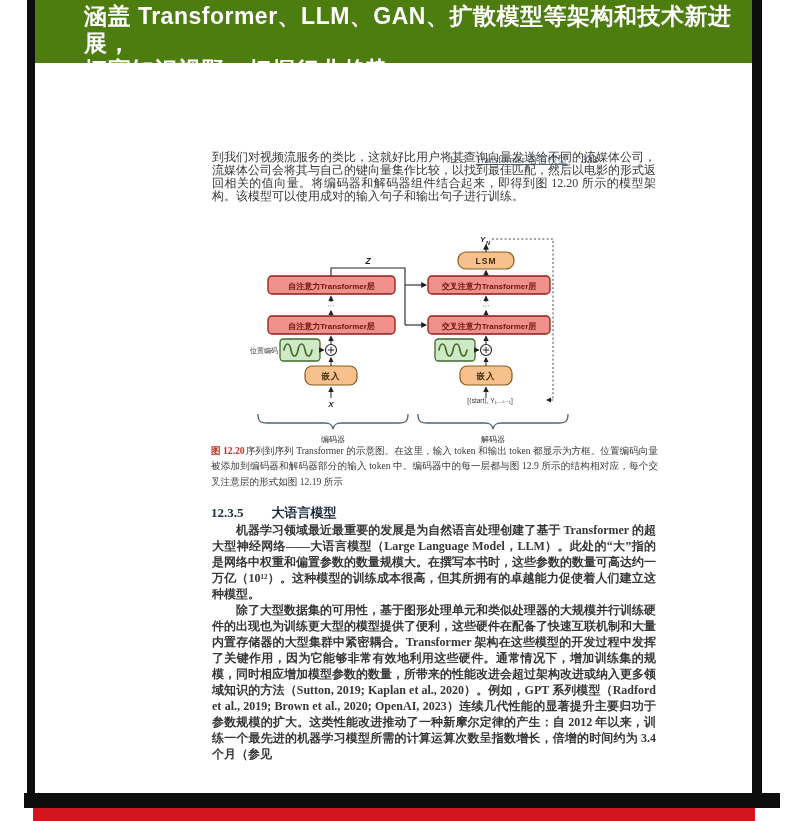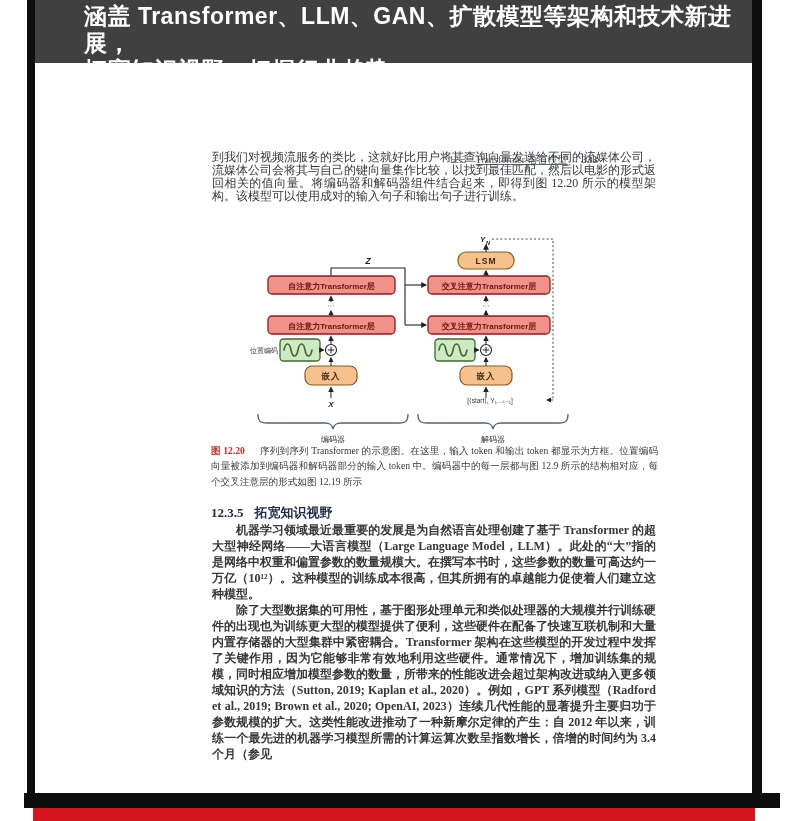--- a/index.html
+++ b/index.html
@@ -3,46 +3,46 @@
 <meta charset="utf-8">
 <style>
   * { margin:0; padding:0; box-sizing:border-box; }
   body { background:#ffffff; font-family:"Liberation Serif","DejaVu Serif",serif; }
   .screen { position:relative; width:790px; height:821px; background:#ffffff; overflow:hidden; }
 
   .frame-bar { position:absolute; top:0; height:808px; background:#0d0d0d; }
   .frame-bar.left  { left:27px; width:8px; }
   .frame-bar.right { left:752px; width:10px; }
 
-  .banner { position:absolute; left:35px; top:0; width:717px; height:63px; background:#404040; color:#ffffff;
+  .banner { position:absolute; left:35px; top:0; width:717px; height:63px; background:#4d7c0f; color:#ffffff;
             font-family:"Liberation Sans","DejaVu Sans",sans-serif; font-weight:700; font-size:23px;
             line-height:27px; padding:3px 0 0 49px; letter-spacing:0.5px; }
 
   .page { position:absolute; left:35px; top:63px; width:717px; height:730px; background:#ffffff; }
 
   .running-head { position:absolute; left:449px; top:114px; font-size:10px; color:#5a6472;
                   font-family:"Liberation Serif",serif; display:flex; align-items:baseline; }
   .running-head .sec   { margin-right:9px;margin-top:7px; }
   .running-head .title { margin-right:14px;text-decoration:underline; }
   .running-head .pageno { font-weight:700; font-size:10.5px; color:#4b5566;margin-top:40px; }
 
   .body-text { position:absolute; color:#373737; font-size:12px; line-height:13px;
                text-align:justify; font-family:"Liberation Serif","DejaVu Serif",serif; }
   #intro-para { left:212px; top:151px; width:444px; }
 
   #llm-paras { left:212px; top:522px; width:444px; line-height:16px;font-weight:bold; }
   #llm-paras p { text-indent:2em; }
 
   .fig-caption { position:absolute; left:211px; top:443px; width:447px; font-size:9.6px;
                  line-height:15.4px; color:#3a3a3a; text-align:justify; }
-  .fig-caption .fig-label { color:#bf3226; font-weight:700; margin-right:15px; }
+  .fig-caption .fig-label { color:#bf3226; font-weight:700; margin-right:1px; }
 
   .section-heading { position:absolute; left:211px; top:504px; font-size:13px; font-weight:700;
                      color:#1e2b45; font-family:"Liberation Serif",serif; }
-  .section-heading .num { margin-right:11px; }
+  .section-heading .num { margin-right:28px; }
 
   .diagram { position:absolute; left:240px; top:228px; width:335px; height:217px; }
   .diagram text { font-family:"Liberation Sans","DejaVu Sans",sans-serif; }
   .boxtext-red    { font-size:8px; fill:#71100d; font-weight:700; }
   .boxtext-orange { font-size:8.5px; fill:#3c2a10; font-weight:700; letter-spacing:1px; }
   .math-label { font-family:"Liberation Serif",serif; font-style:italic; font-weight:700; fill:#222222; }
   .small-label { font-size:7px; fill:#333333; }
   .brace-label { font-size:8px; fill:#333333; }
 
   .bottom-black { position:absolute; left:24px; top:793px; width:756px; height:15px; background:#0d0d0d; }
@@ -146,21 +146,21 @@
     <path d="M 178 186 C 178 193, 180 195, 187 195 L 245 195 C 250 195, 252 196.5, 253 201 C 254 196.5, 256 195, 261 195 L 319 195 C 326 195, 328 193, 328 186" fill="none" stroke="#4d617c" stroke-width="1.3"></path>
     <text x="93" y="214" text-anchor="middle" class="brace-label">编码器</text>
     <text x="253" y="214" text-anchor="middle" class="brace-label">解码器</text>
   </svg>
 
   <div class="fig-caption">
     <span class="fig-label">图 12.20</span><span>序列到序列 Transformer 的示意图。在这里，输入 token 和输出 token 都显示为方框。位置编码向量被添加到编码器和解码器部分的输入 token 中。编码器中的每一层都与图 12.9 所示的结构相对应，每个交叉注意层的形式如图 12.19 所示</span>
   </div>
 
   <div class="section-heading">
-    <span class="num">12.3.5</span><span>拓宽知识视野</span>
+    <span class="num">12.3.5</span><span>大语言模型</span>
   </div>
 
   <div class="body-text" id="llm-paras">
     <p>机器学习领域最近最重要的发展是为自然语言处理创建了基于 Transformer 的超大型神经网络——大语言模型（Large Language Model，LLM）。此处的“大”指的是网络中权重和偏置参数的数量规模大。在撰写本书时，这些参数的数量可高达约一万亿（10¹²）。这种模型的训练成本很高，但其所拥有的卓越能力促使着人们建立这种模型。</p>
     <p>除了大型数据集的可用性，基于图形处理单元和类似处理器的大规模并行训练硬件的出现也为训练更大型的模型提供了便利，这些硬件在配备了快速互联机制和大量内置存储器的大型集群中紧密耦合。Transformer 架构在这些模型的开发过程中发挥了关键作用，因为它能够非常有效地利用这些硬件。通常情况下，增加训练集的规模，同时相应增加模型参数的数量，所带来的性能改进会超过架构改进或纳入更多领域知识的方法（Sutton, 2019; Kaplan et al., 2020）。例如，GPT 系列模型（Radford et al., 2019; Brown et al., 2020; OpenAI, 2023）连续几代性能的显著提升主要归功于参数规模的扩大。这类性能改进推动了一种新摩尔定律的产生：自 2012 年以来，训练一个最先进的机器学习模型所需的计算运算次数呈指数增长，倍增的时间约为 3.4 个月（参见</p>
   </div>
 
   <div class="bottom-black"></div>
   <div class="bottom-red"></div>
 

